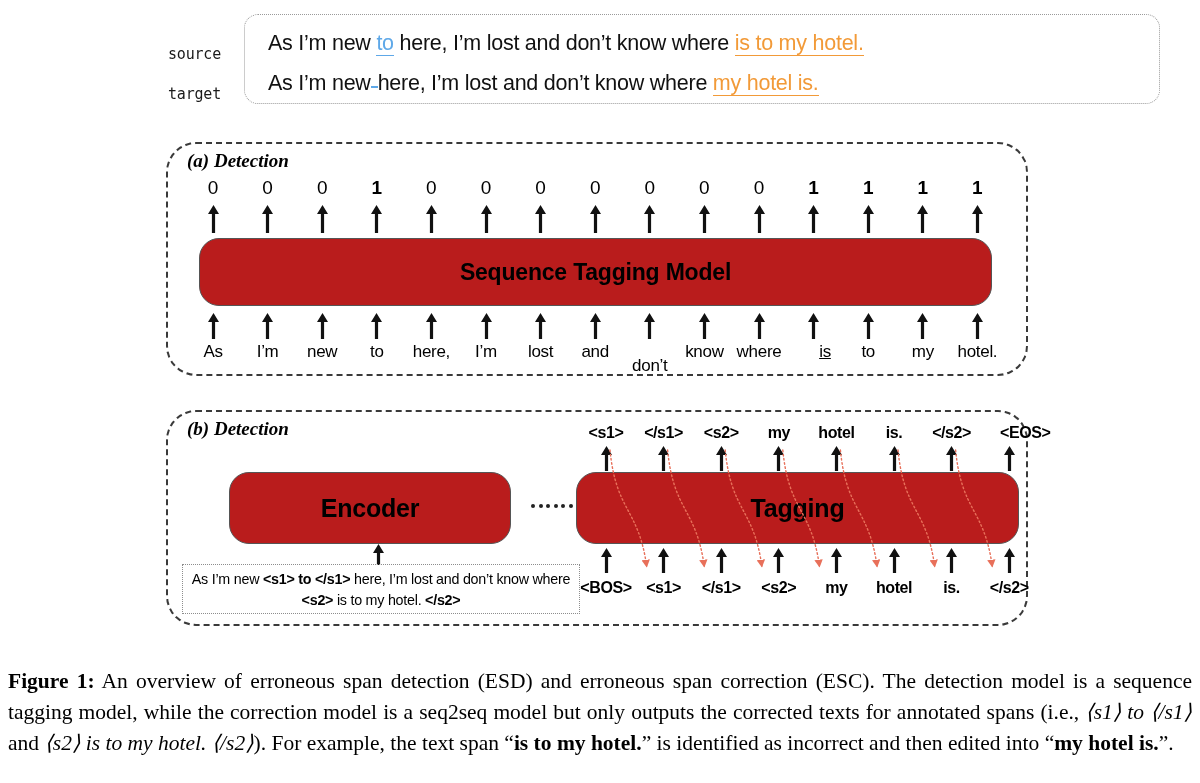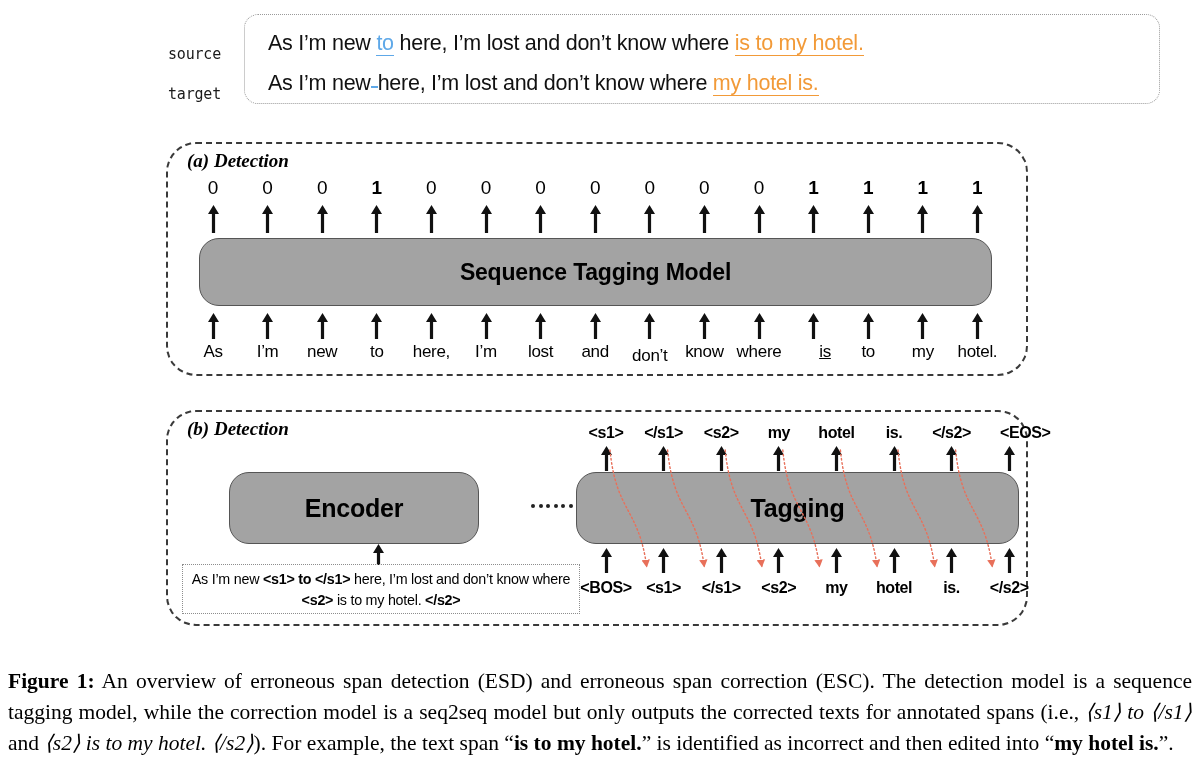--- a/index.html
+++ b/index.html
@@ -85,31 +85,31 @@
     padding: 0 3px;
   }
   #title-detection { left: 184px; top: 150px; }
   #title-correction { left: 184px; top: 418px; }
 
   
   .model-box {
     position: absolute;
     border: 1.8px solid #555;
     border-radius: 20px;
-    background: #a3a3a3;
+    background: #b91c1c;
     display: flex;
     align-items: center;
     justify-content: center;
     font-size: 23px;
     font-weight: bold;
     letter-spacing: -0.2px;
     box-sizing: border-box;
   }
   #box-tagger  { left: 199px; top: 238px; width: 793px; height: 68px; }
-  #box-encoder { left: 229px; top: 472px; width: 250px; height: 72px; font-size: 25px; }
+  #box-encoder { left: 229px; top: 472px; width: 282px; height: 72px; font-size: 25px; }
   #box-decoder { left: 576px; top: 472px; width: 443px; height: 72px; font-size: 25px; }
 
   
   #enc-dec-link {
     left: 531px;
     top: 503px;
     width: 42px;
     height: 6px;
     display: flex;
     justify-content: space-between;
@@ -388,21 +388,21 @@
   </div>
 <div id="detection-tokens">
     <div class="row-item" style="left: 213px; top: 342px;">As</div>
     <div class="row-item" style="left: 267.6px; top: 342px;">I’m</div>
     <div class="row-item" style="left: 322.2px; top: 342px;">new</div>
     <div class="row-item" style="left: 376.8px; top: 342px;">to</div>
     <div class="row-item" style="left: 431.4px; top: 342px;">here,</div>
     <div class="row-item" style="left: 486px; top: 342px;">I’m</div>
     <div class="row-item" style="left: 540.6px; top: 342px;">lost</div>
     <div class="row-item" style="left: 595.2px; top: 342px;">and</div>
-    <div class="row-item" style="left: 649.8px; top: 346px;">don’t</div>
+    <div class="row-item" style="left: 649.8px; top: 356px;">don’t</div>
     <div class="row-item" style="left: 704.4px; top: 342px;">know</div>
     <div class="row-item" style="left: 759px; top: 342px;">where</div>
     <div class="row-item" style="left: 825px; top: 342px; text-decoration: underline;">is</div>
     <div class="row-item" style="left: 868.2px; top: 342px;">to</div>
     <div class="row-item" style="left: 922.8px; top: 342px;">my</div>
     <div class="row-item" style="left: 977.4px; top: 342px;">hotel.</div>
   </div>
 
 <div class="panel" id="panel-correction"></div>
 <div class="panel-title" id="title-correction">(b) Detection</div>

